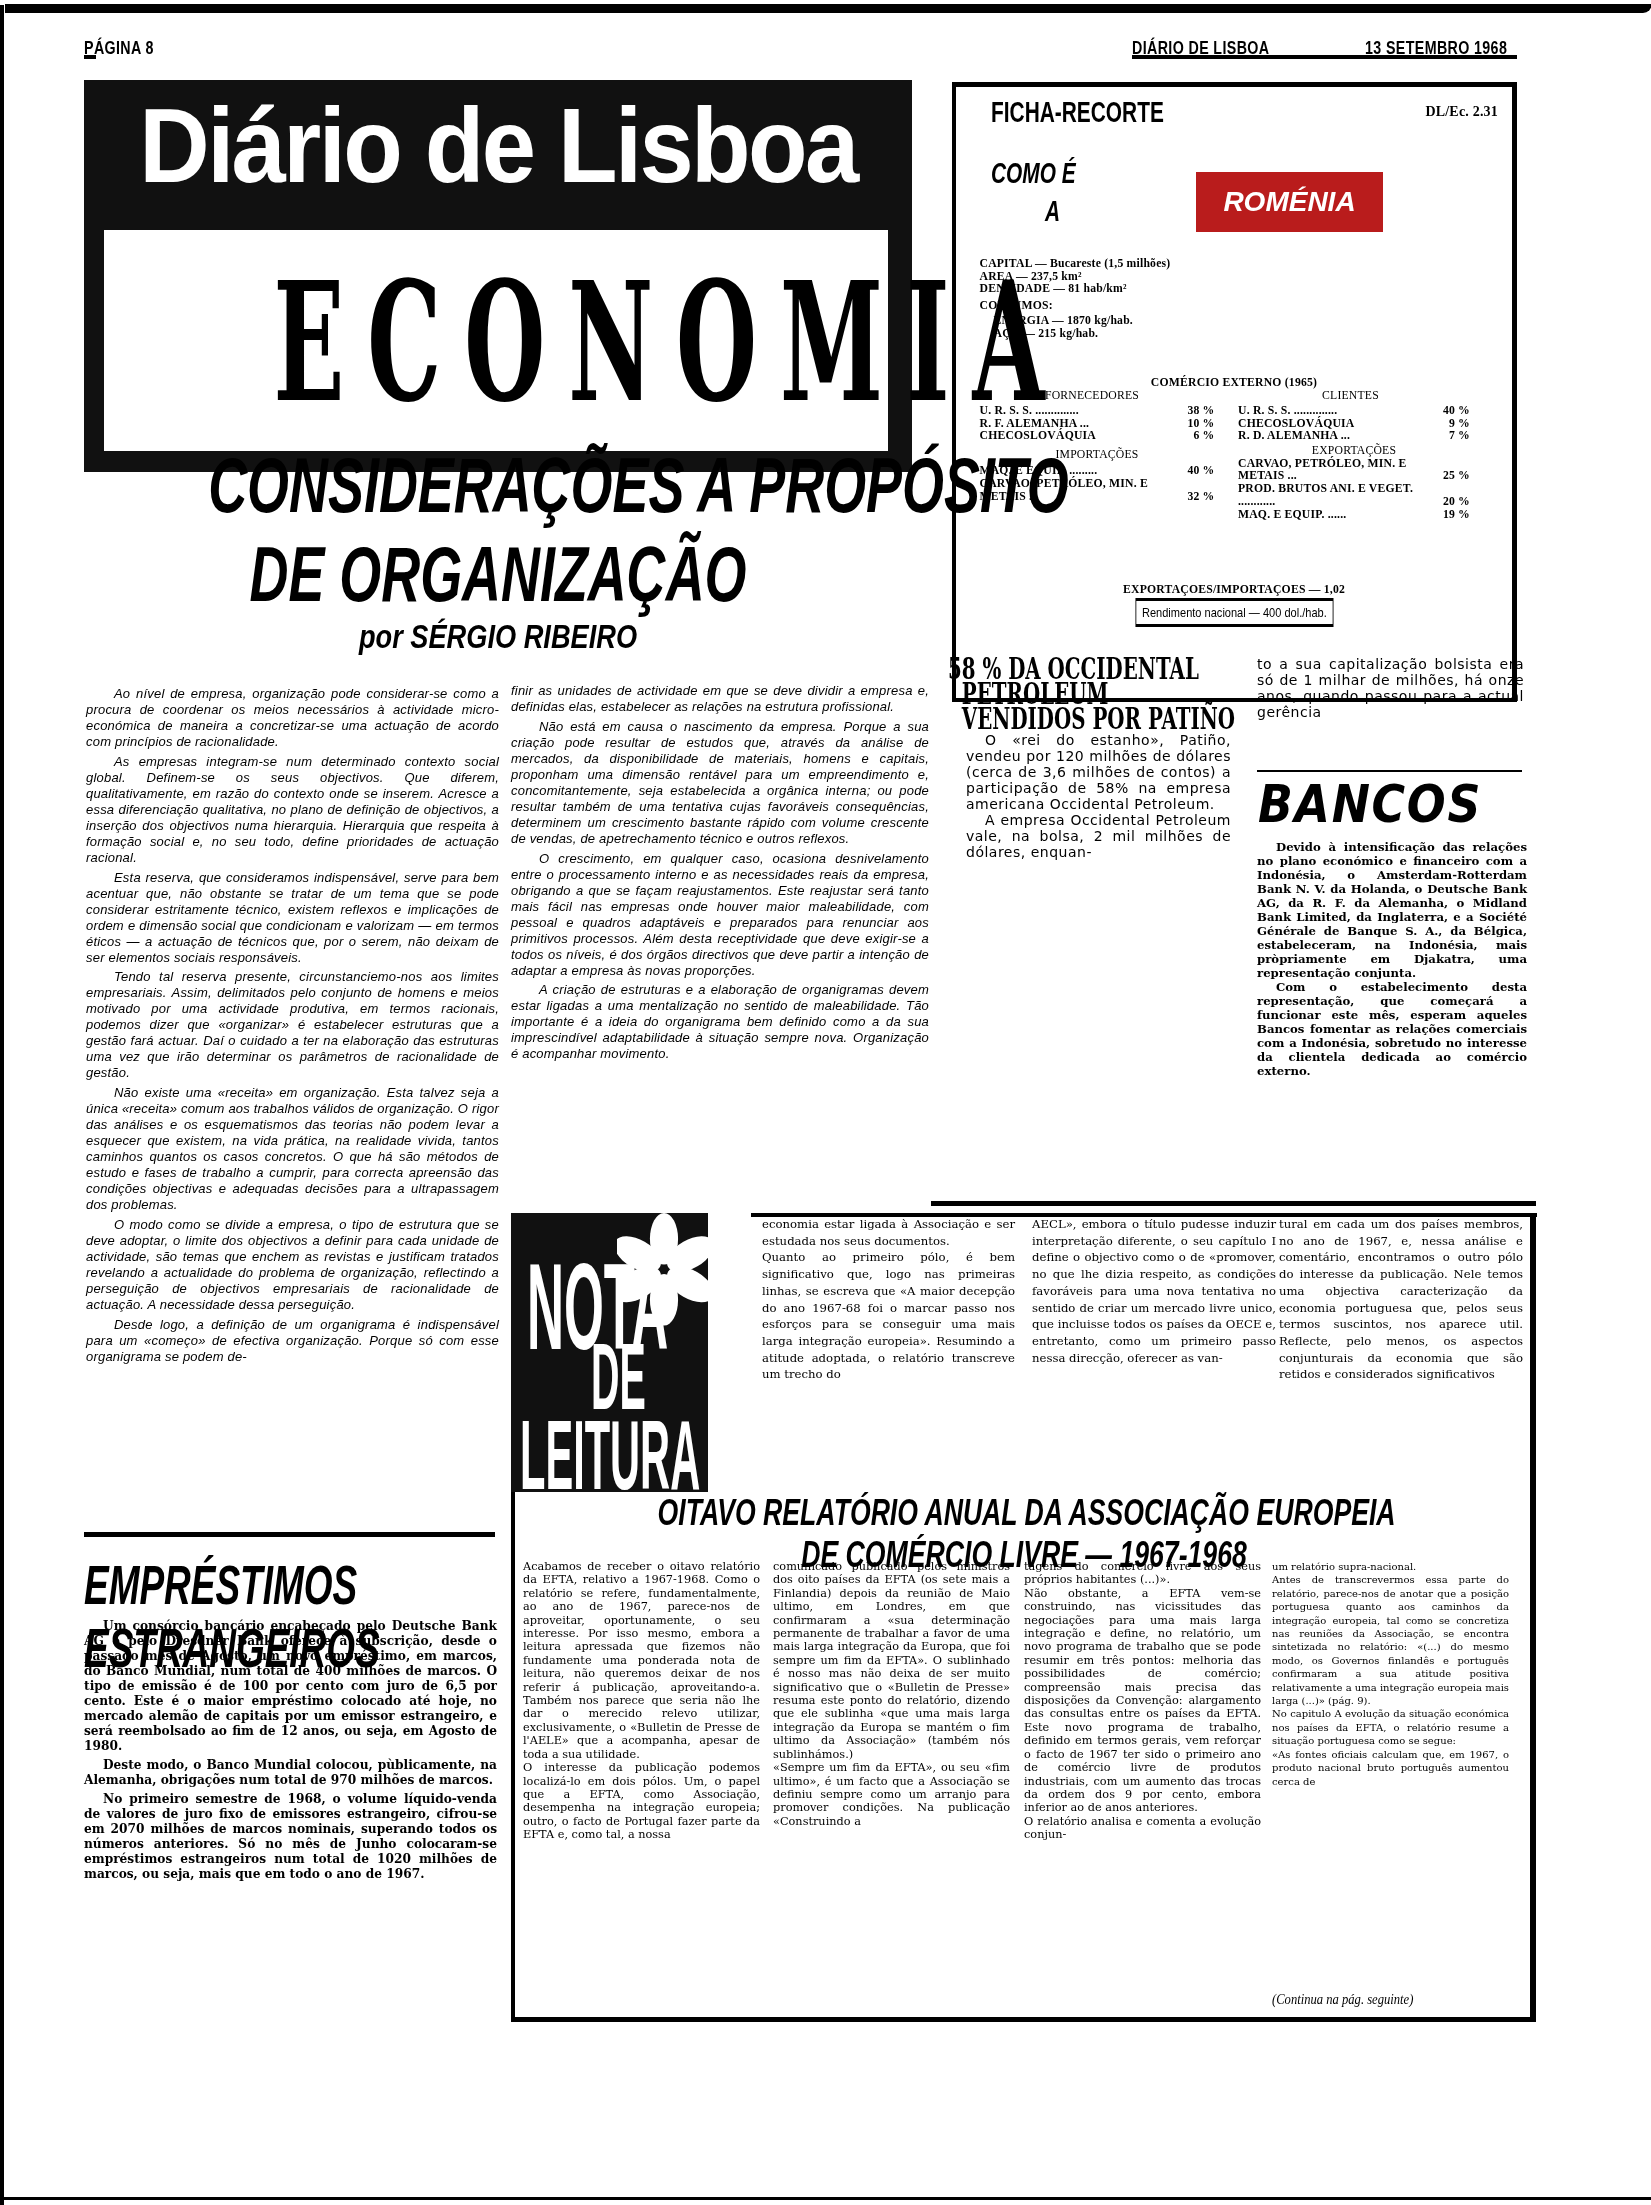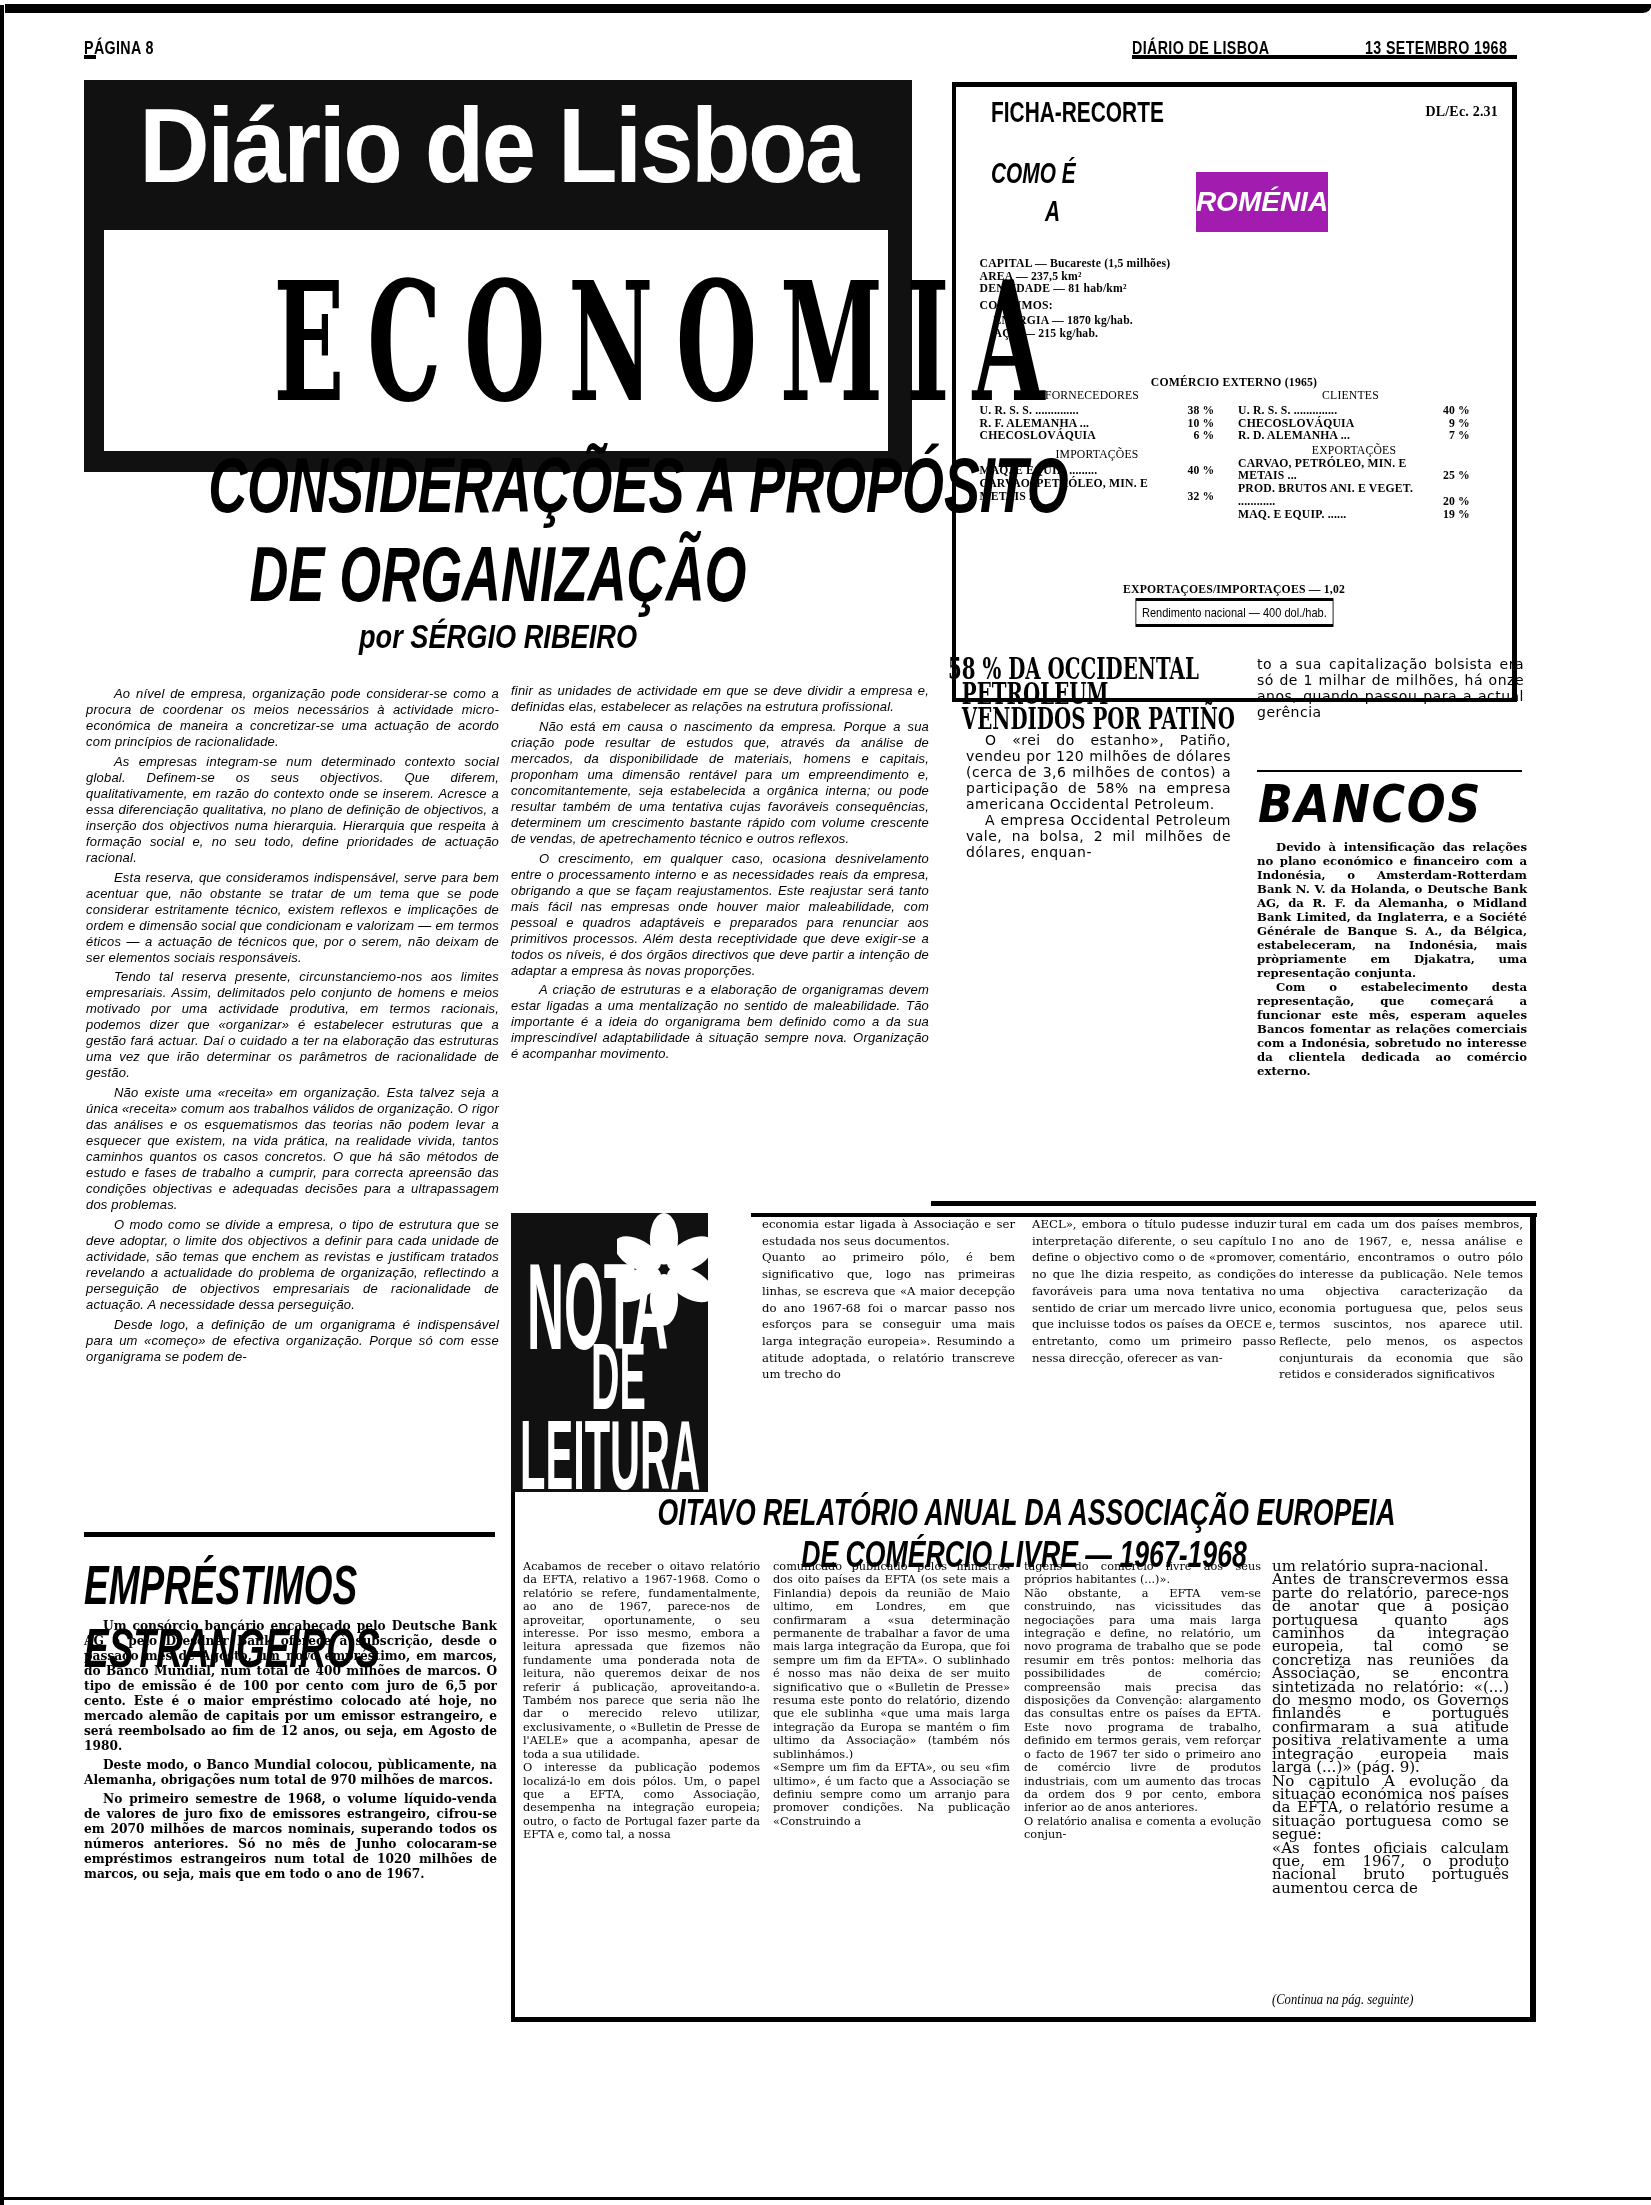--- a/index.html
+++ b/index.html
@@ -22,21 +22,21 @@
 .serifcol{font-family:"DejaVu Serif",serif;font-size:12.2px;line-height:15.7px;text-align:justify}
 .serifcol p{text-indent:19px}
 .geo{font-family:"DejaVu Sans",sans-serif;font-size:14px;line-height:16px;text-align:justify;letter-spacing:0.5px}
 .geo p{text-indent:19px}
 .rule{background:#000}
 
 .ficha{left:952px;top:82px;width:565px;height:620px;border:4.2px solid #000;border-right-width:5.6px;border-top-width:5.6px}
 .fs{font-family:"Liberation Serif",serif;font-weight:bold;font-size:11.7px;line-height:12.7px;letter-spacing:0.2px}
 .frow{display:flex;justify-content:space-between}
 .fh{text-align:center;font-weight:normal}
-.romenia{left:1196px;top:172px;width:132px;height:60px;background:#a21caf;color:#fff;font-family:"Liberation Sans",sans-serif;font-style:italic;font-weight:bold;font-size:28px;display:flex;align-items:center;justify-content:center}
+.romenia{left:1196px;top:172px;width:187px;height:60px;background:#b91c1c;color:#fff;font-family:"Liberation Sans",sans-serif;font-style:italic;font-weight:bold;font-size:28px;display:flex;align-items:center;justify-content:center}
 .rend{border:1.9px solid #000;border-top-width:3.8px;border-bottom-width:3.8px;padding:3.8px 6.6px;font-family:"Liberation Sans",sans-serif;font-size:13px;transform:scaleX(.85);display:inline-block}
 
 .notabox{left:511px;top:1213px;width:1025px;height:809px;border-right:6.6px solid #000;border-bottom:5.6px solid #000}
 .notaimg{left:511px;top:1213px;width:197px;height:279px;background:#111;overflow:hidden}
 .nota-t{position:absolute;color:#fff;font-family:"Liberation Sans",sans-serif;font-weight:bold;transform:scaleX(.42);transform-origin:left top;line-height:1}
 </style>
 </head>
 <body>
 
 <div class="abs topbar"></div>
@@ -210,20 +210,20 @@
 <div class="abs head-it" style="left:515px;top:1492px;width:1018px;font-size:37px;transform:scaleX(.72)">OITAVO RELATÓRIO ANUAL DA ASSOCIAÇÃO EUROPEIA</div>
 <div class="abs head-it" style="left:515px;top:1534px;width:1018px;font-size:37px;transform:scaleX(.72)">DE COMÉRCIO LIVRE — 1967-1968</div>
 
 <div class="abs serifcol" style="left:523px;top:1560px;width:237px;white-space:pre-line;font-size:11.3px;line-height:13.4px">Acabamos de receber o oitavo relatório da EFTA, relativo a 1967-1968. Como o relatório se refere, fundamentalmente, ao ano de 1967, parece-nos de aproveitar, oportunamente, o seu interesse. Por isso mesmo, embora a leitura apressada que fizemos não fundamente uma ponderada nota de leitura, não queremos deixar de nos referir á publicação, aproveitando-a. Também nos parece que seria não lhe dar o merecido relevo utilizar, exclusivamente, o «Bulletin de Presse de l'AELE» que a acompanha, apesar de toda a sua utilidade.
 O interesse da publicação podemos localizá-lo em dois pólos. Um, o papel que a EFTA, como Associação, desempenha na integração europeia; outro, o facto de Portugal fazer parte da EFTA e, como tal, a nossa</div>
 <div class="abs serifcol" style="left:773px;top:1560px;width:237px;white-space:pre-line;font-size:11.3px;line-height:13.4px">comunicado publicado pelos ministros dos oito países da EFTA (os sete mais a Finlandia) depois da reunião de Maio ultimo, em Londres, em que confirmaram a «sua determinação permanente de trabalhar a favor de uma mais larga integração da Europa, que foi sempre um fim da EFTA». O sublinhado é nosso mas não deixa de ser muito significativo que o «Bulletin de Presse» resuma este ponto do relatório, dizendo que ele sublinha «que uma mais larga integração da Europa se mantém o fim ultimo da Associação» (também nós sublinhámos.)
 «Sempre um fim da EFTA», ou seu «fim ultimo», é um facto que a Associação se definiu sempre como um arranjo para promover condições. Na publicação «Construindo a</div>
 <div class="abs serifcol" style="left:1024px;top:1560px;width:237px;white-space:pre-line;font-size:11.3px;line-height:13.4px">tagens do comércio livre aos seus próprios habitantes (...)».
 Não obstante, a EFTA vem-se construindo, nas vicissitudes das negociações para uma mais larga integração e define, no relatório, um novo programa de trabalho que se pode resumir em três pontos: melhoria das possibilidades de comércio; compreensão mais precisa das disposições da Convenção: alargamento das consultas entre os países da EFTA. Este novo programa de trabalho, definido em termos gerais, vem reforçar o facto de 1967 ter sido o primeiro ano de comércio livre de produtos industriais, com um aumento das trocas da ordem dos 9 por cento, embora inferior ao de anos anteriores.
 O relatório analisa e comenta a evolução conjun-</div>
-<div class="abs serifcol" style="left:1272px;top:1560px;width:237px;white-space:pre-line;font-size:15px;line-height:13.4px">um relatório supra-nacional.
+<div class="abs serifcol" style="left:1272px;top:1560px;width:237px;white-space:pre-line;font-size:10px;line-height:13.4px">um relatório supra-nacional.
 Antes de transcrevermos essa parte do relatório, parece-nos de anotar que a posição portuguesa quanto aos caminhos da integração europeia, tal como se concretiza nas reuniões da Associação, se encontra sintetizada no relatório: «(...) do mesmo modo, os Governos finlandês e português confirmaram a sua atitude positiva relativamente a uma integração europeia mais larga (...)» (pág. 9).
 No capitulo A evolução da situação económica nos países da EFTA, o relatório resume a situação portuguesa como se segue:
 «As fontes oficiais calculam que, em 1967, o produto nacional bruto português aumentou cerca de</div>
 <div class="abs" style="left:1272px;top:1992px;font-family:'Liberation Serif',serif;font-style:italic;font-size:14px;transform:scaleX(.9);transform-origin:left top">(Continua na pág. seguinte)</div>
 
 <div class="abs rule" style="left:0;top:2197px;width:1652px;height:2.8px"></div>
 
 
 </body></html>

